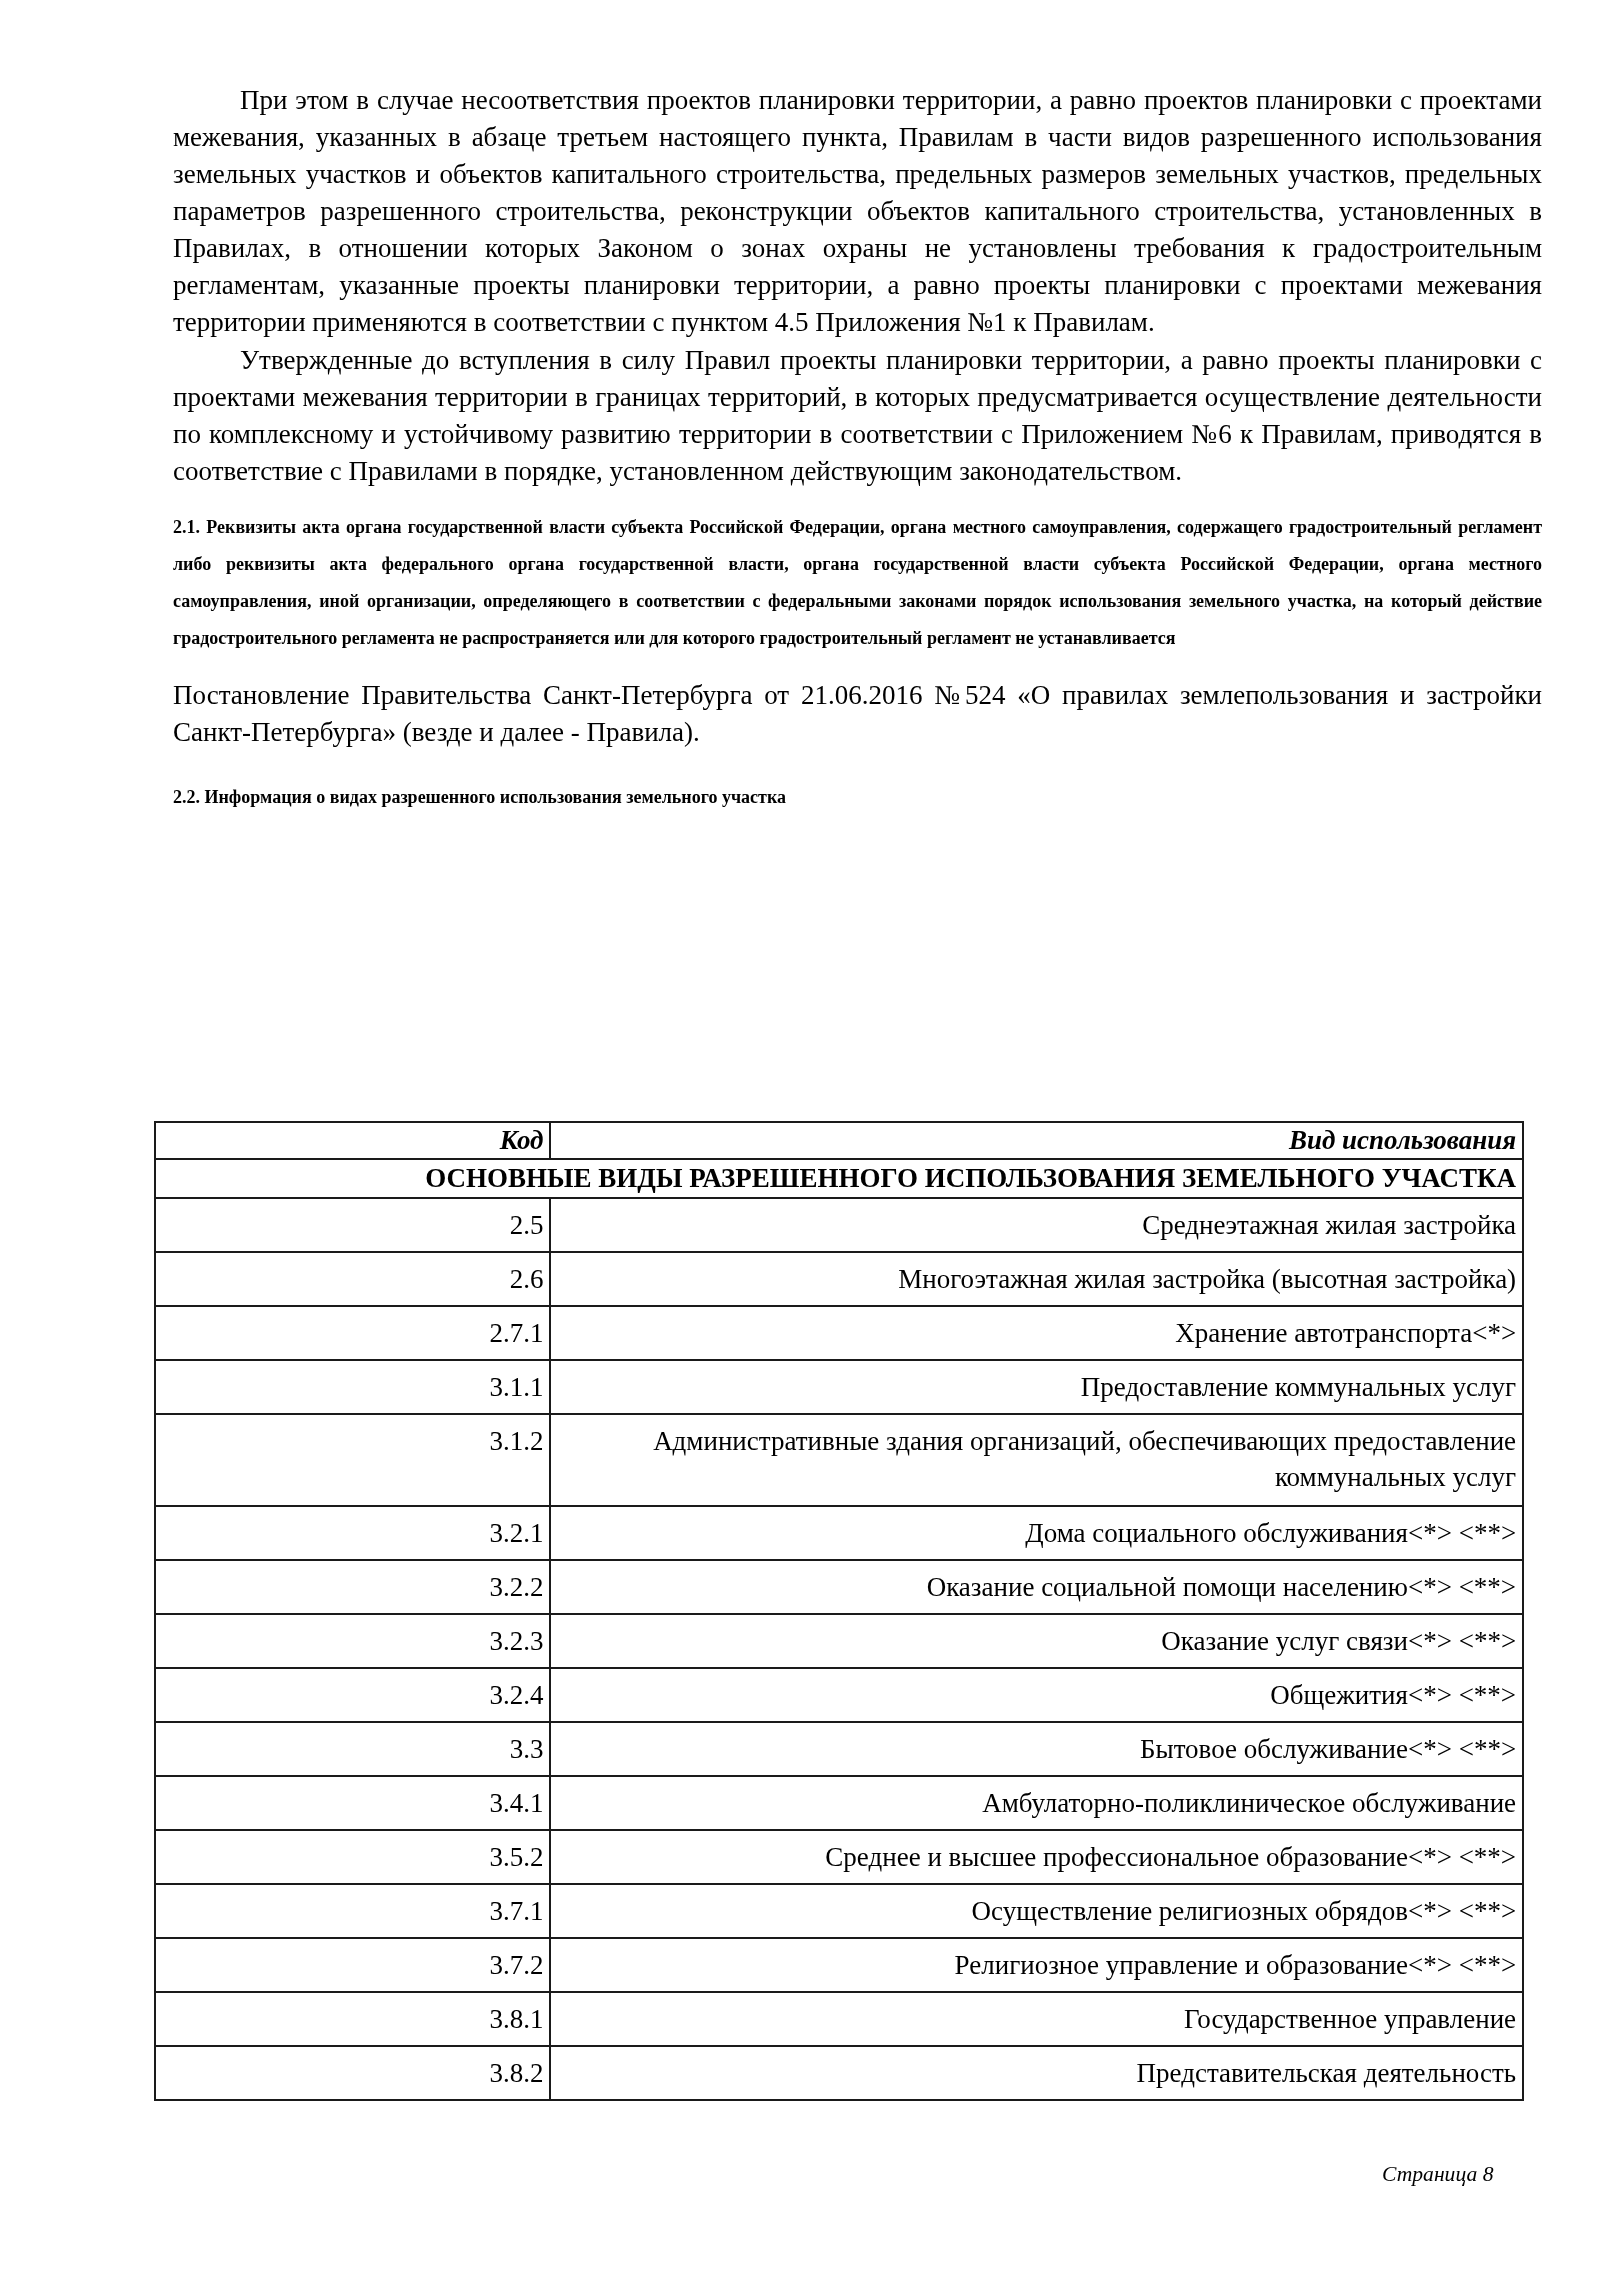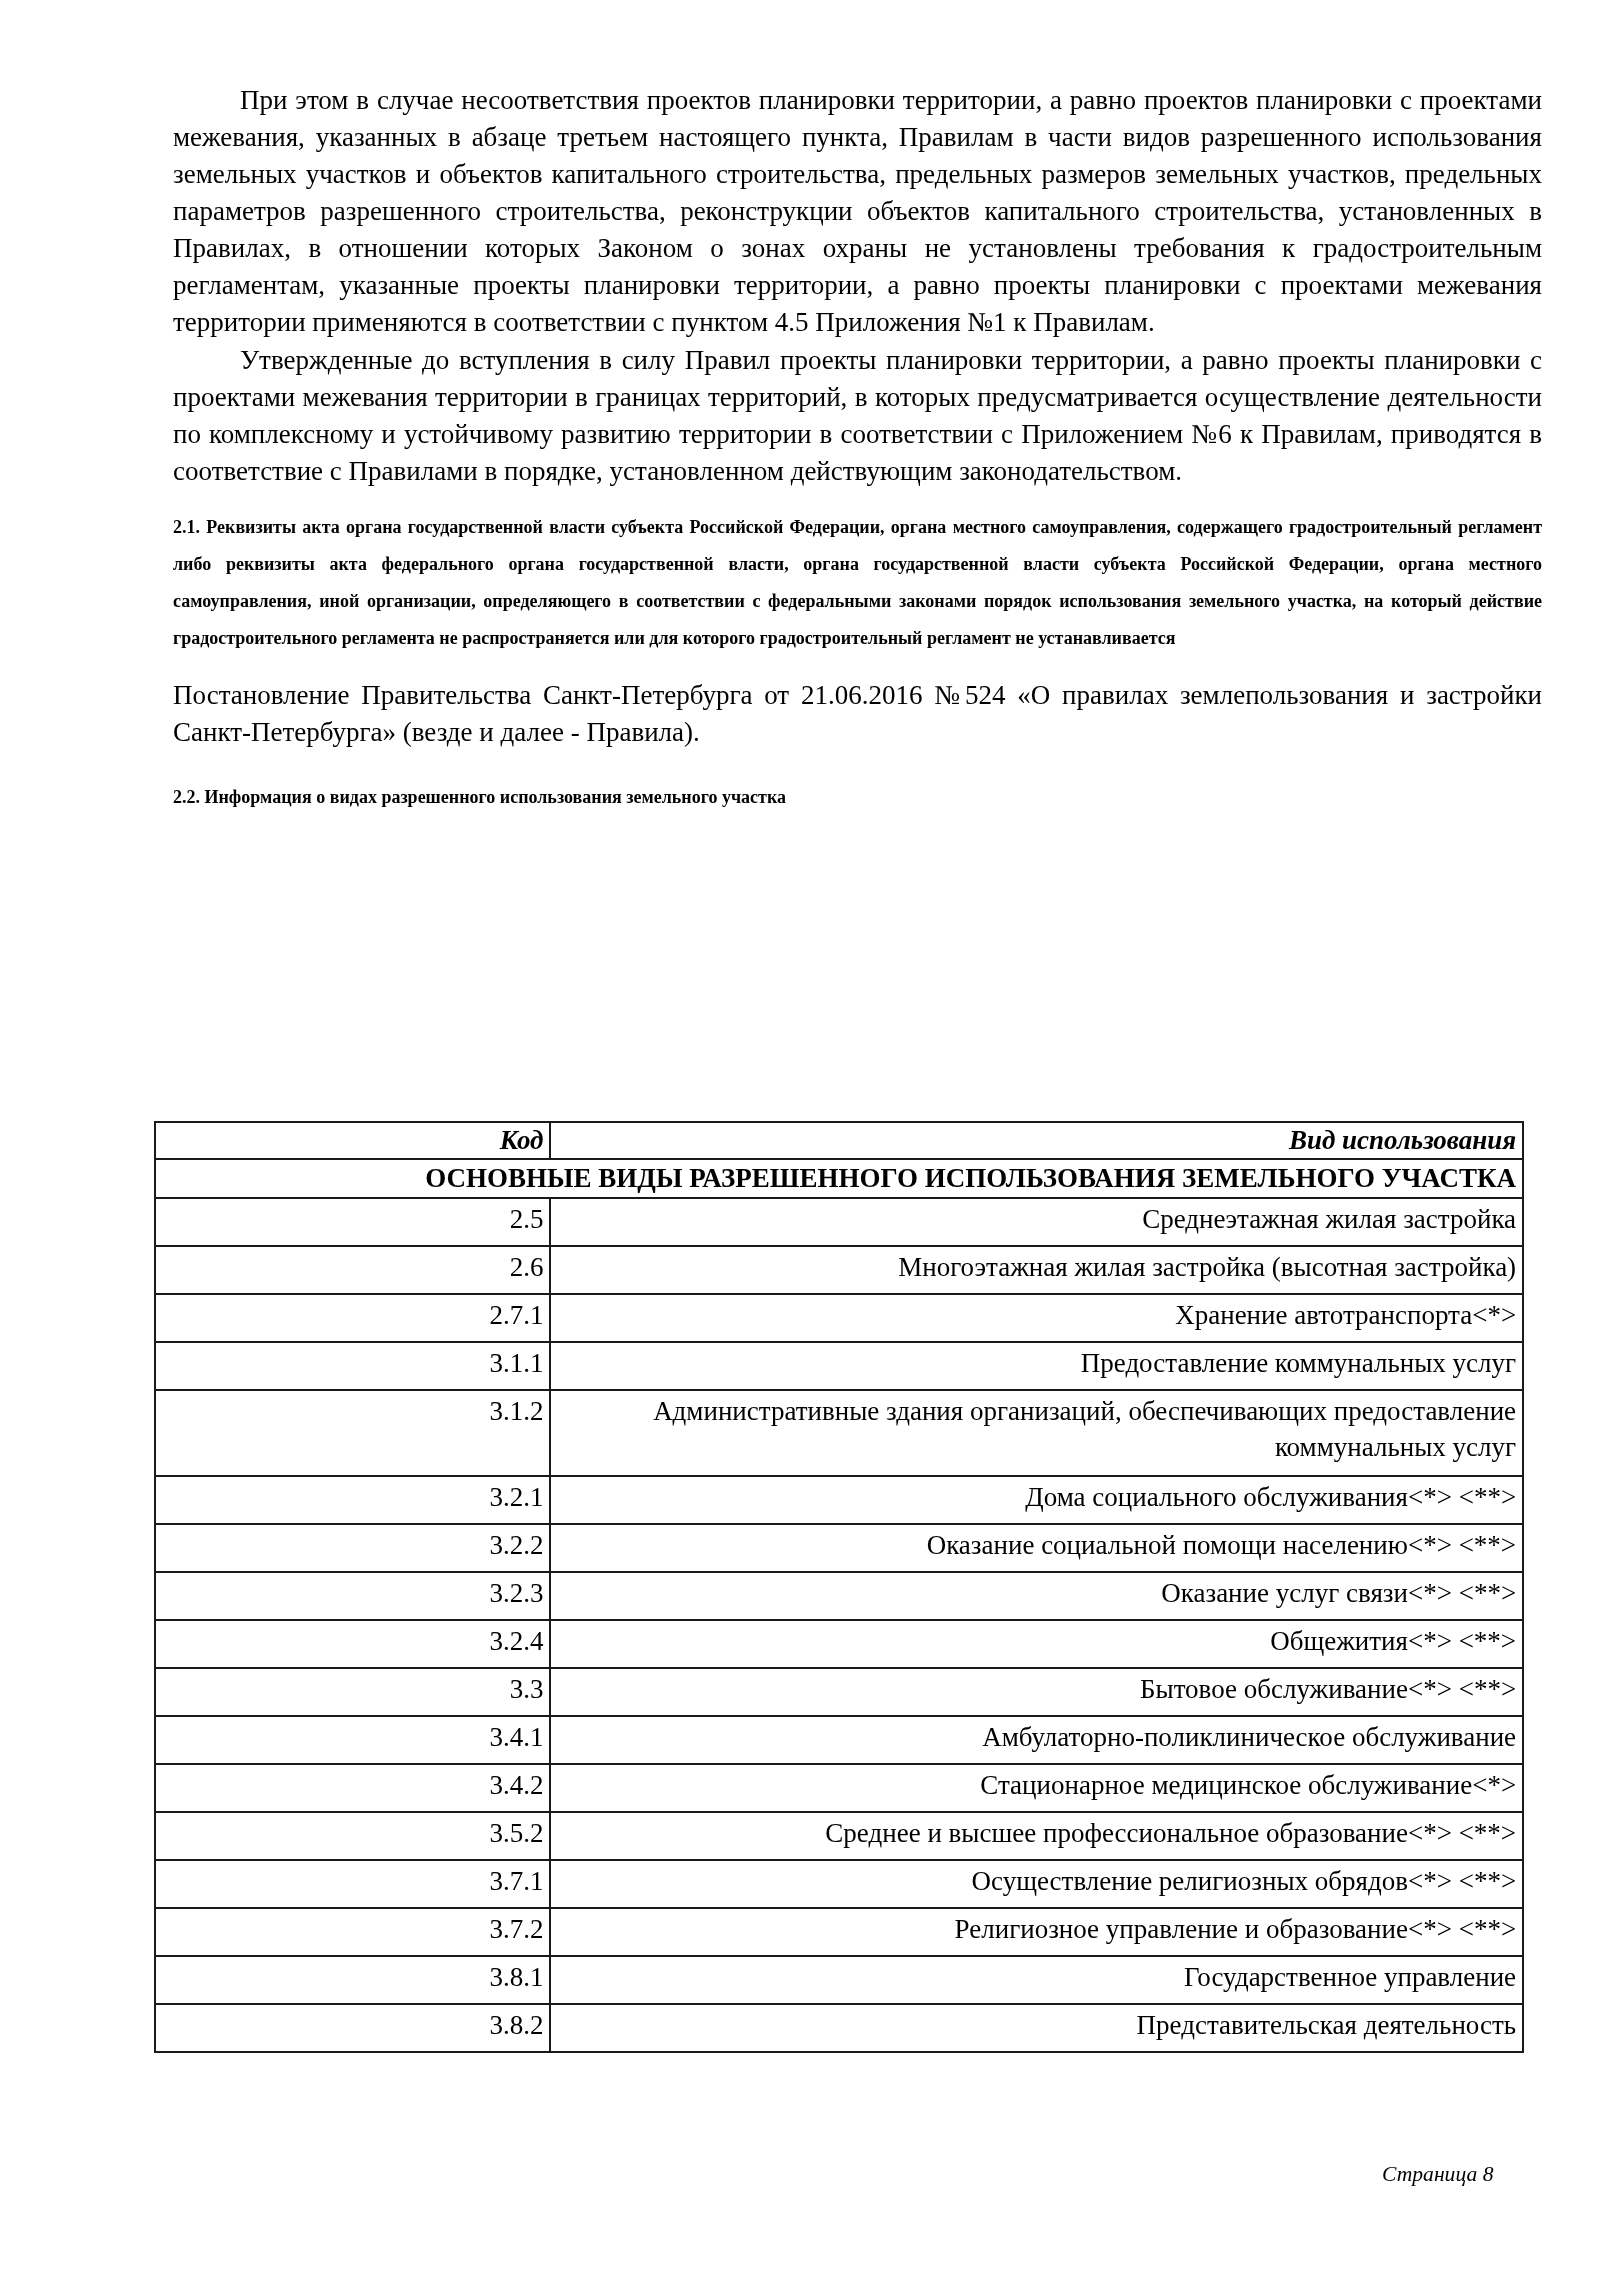--- a/index.html
+++ b/index.html
@@ -67,21 +67,21 @@
     height: 35px;
     line-height: 35px;
   }
   table.uses tr.section td {
     font-weight: bold;
     height: 37px;
     line-height: 37px;
   }
   table.uses tr.row td {
     height: 44px;
-    padding-top: 2px;
+    padding-top: 8px;
   }
   table.uses tr.row.tall td {
     height: 82px;
     margin-left: 45px;
   }
   .footer {
     position: absolute;
     left: 1382px;
     top: 2162px;
     font-family: "Liberation Serif", "DejaVu Serif", serif;
@@ -154,24 +154,20 @@
     </tr>
     <tr class="row">
       <td>3.3</td>
       <td>Бытовое обслуживание&lt;*&gt; &lt;**&gt;</td>
     </tr>
     <tr class="row">
       <td>3.4.1</td>
       <td>Амбулаторно-поликлиническое обслуживание</td>
     </tr>
     <tr class="row">
-      <td>3.4.2</td>
-      <td>Стационарное медицинское обслуживание&lt;*&gt;</td>
-    </tr>
-    <tr class="row">
       <td>3.5.2</td>
       <td>Среднее и высшее профессиональное образование&lt;*&gt; &lt;**&gt;</td>
     </tr>
     <tr class="row">
       <td>3.7.1</td>
       <td>Осуществление религиозных обрядов&lt;*&gt; &lt;**&gt;</td>
     </tr>
     <tr class="row">
       <td>3.7.2</td>
       <td>Религиозное управление и образование&lt;*&gt; &lt;**&gt;</td>

